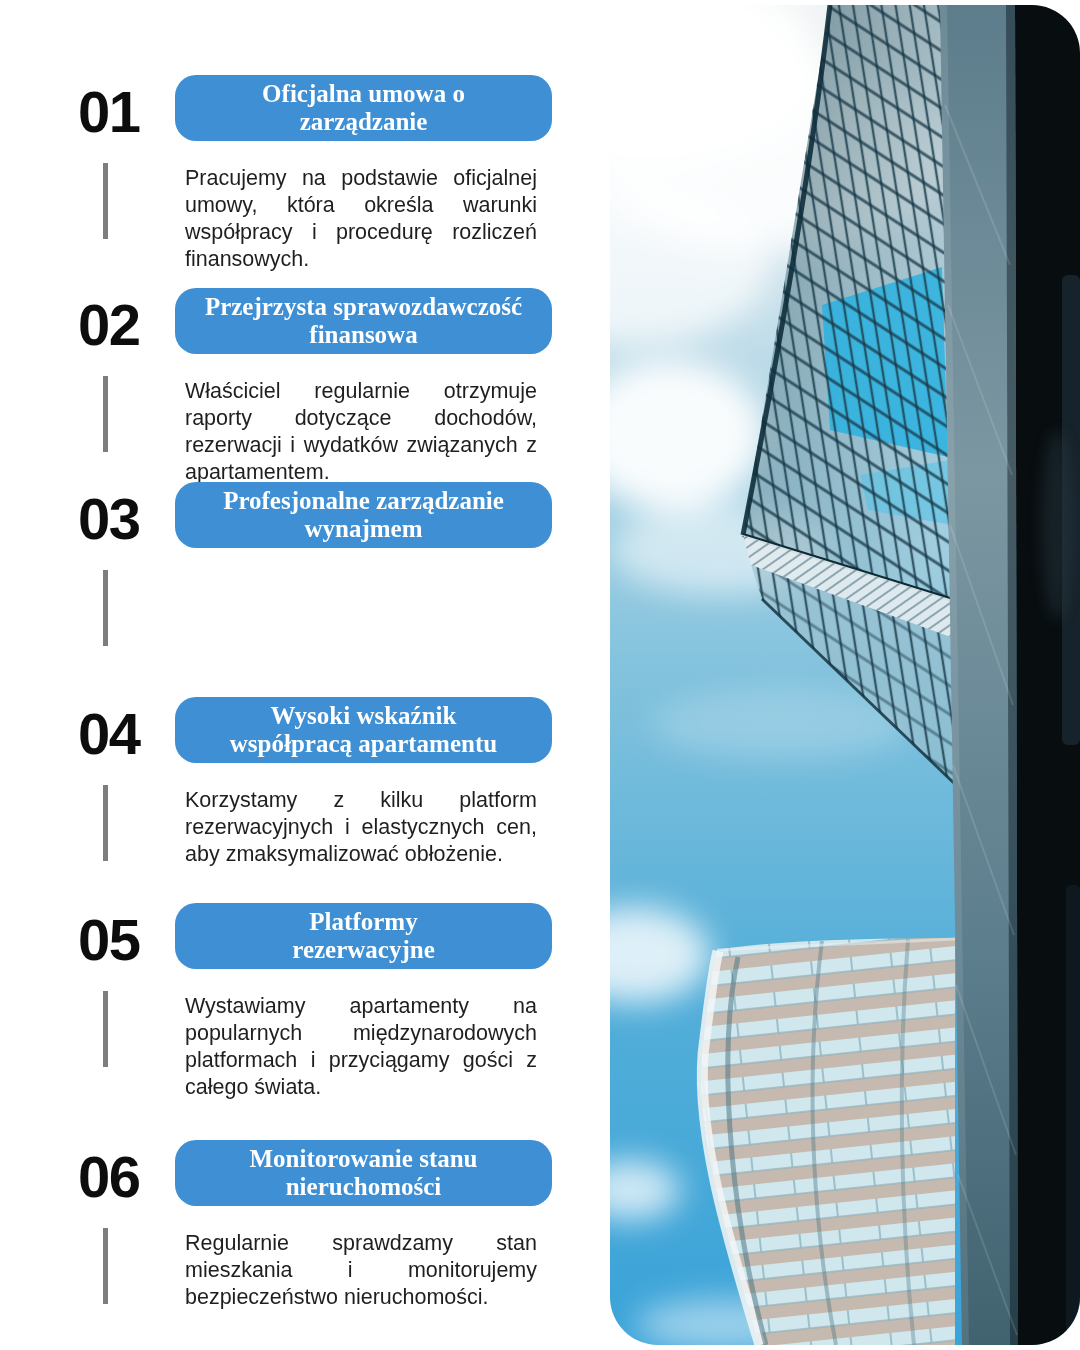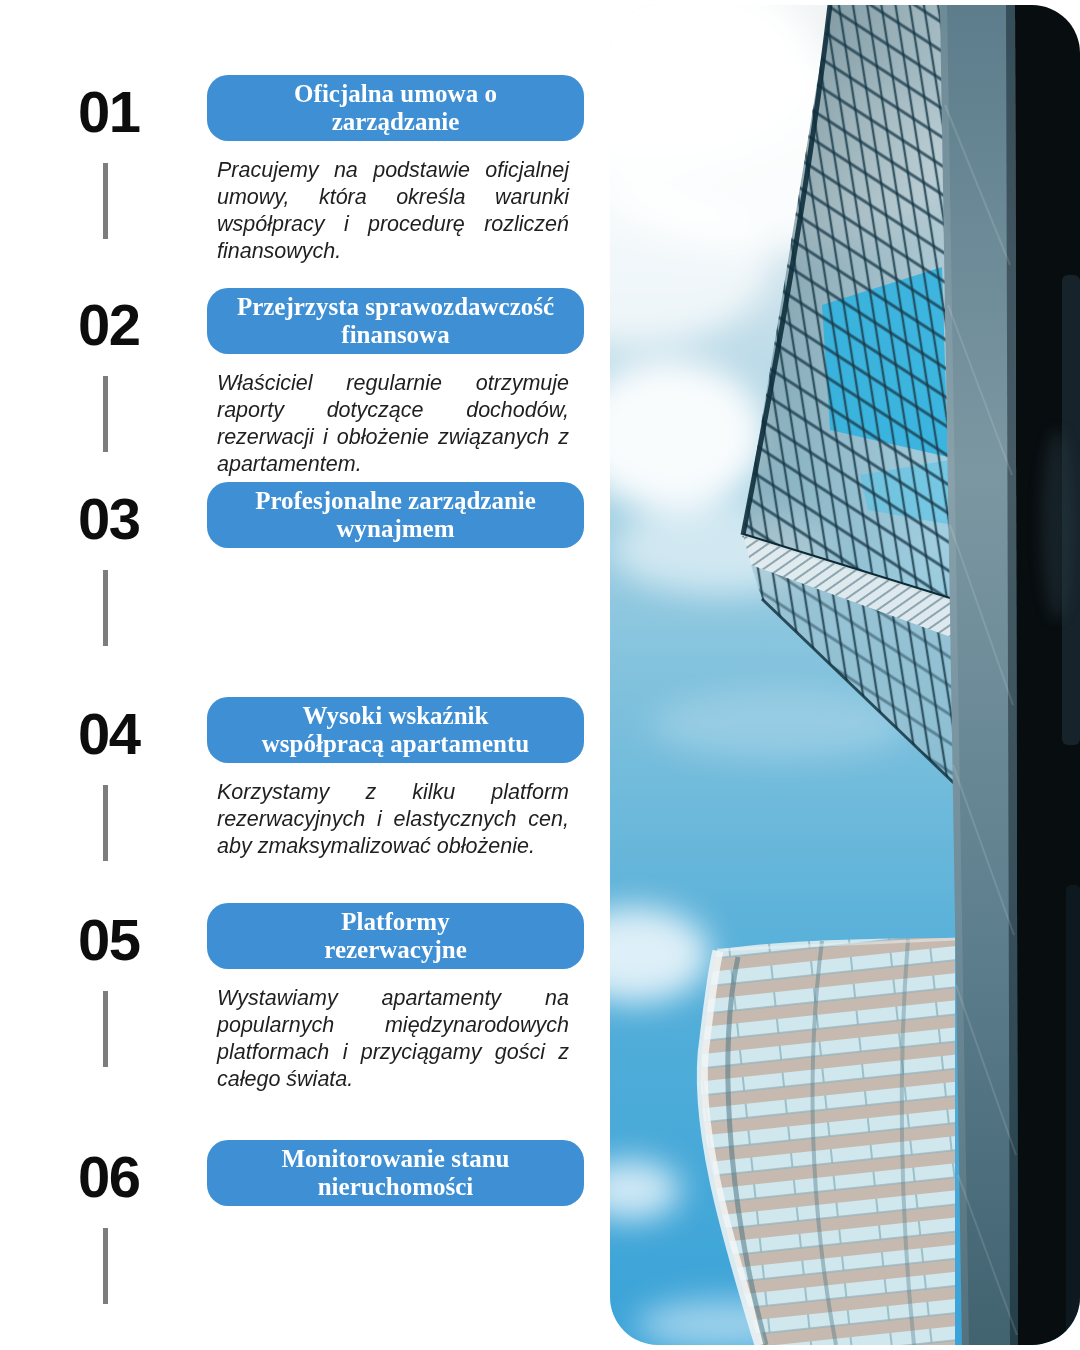--- a/index.html
+++ b/index.html
@@ -1,33 +1,33 @@
 <!DOCTYPE html>
 <html style="--accent: #3E8FD3; --number: #0d0d0d; --divider: #7d7d7d; --body-text: #1f1f1f; --background: #ffffff; --photo-sky-top: #f1f4f5; --photo-sky-bottom: #3aa3d8; --photo-pillar: #7b97a2; --photo-shadow: #080d10;"><head>
 <meta charset="utf-8">
 <style>
   html,body{margin:0;padding:0;}
   body{font-family:"Liberation Sans",sans-serif;}
   .stage{position:relative;width:1080px;height:1350px;background:var(--background,#ffffff);overflow:hidden;}
 
-  .item{position:absolute;left:78px;display:flex;gap:32px;}
+  .item{position:absolute;left:78px;display:flex;}
   .i1{top:75px}.i2{top:288px}.i3{top:482px}.i4{top:697px}.i5{top:903px}.i6{top:1140px}
 
   .numcol{flex:0 0 97px;width:97px;}
   .num{font-size:58px;font-weight:800;letter-spacing:-1.5px;line-height:1;margin-top:8px;
        color:var(--number,#0d0d0d);}
   .vline{width:5px;height:76px;background:var(--divider,#7d7d7d);margin:22px 0 0 25px;}
 
   .content{width:377px;}
   .badge{background:var(--accent,#3E8FD3);border-radius:21px;min-height:58px;box-sizing:border-box;
          display:flex;align-items:flex-start;justify-content:center;padding:5px 28px;}
   .badge span{font-family:"Liberation Serif",serif;font-weight:700;font-size:25px;line-height:1.12;
               color:#ffffff;text-align:center;white-space:pre-line;}
-  .desc{width:352px;margin:16px 0 0 10px;font-size:21.5px;line-height:1.26;
-        color:var(--body-text,#1f1f1f);text-align:justify;font-style:italic;}
+  .desc{width:352px;margin:24px 0 0 10px;font-size:21.5px;line-height:1.26;
+        color:var(--body-text,#1f1f1f);text-align:justify;}
 
   .photo{position:absolute;left:610px;top:5px;width:470px;height:1340px;border-radius:48px;overflow:hidden;}
   .photo svg{display:block;}
 </style>
 </head>
 <body>
 
 <div class="stage">
 
   <div class="item i1">
@@ -47,21 +47,21 @@
   <div class="item i2">
     <div class="numcol">
       <div class="num">02</div>
       <div class="vline"></div>
     </div>
     <div class="content">
       <div class="badge">
         <span>Przejrzysta sprawozdawczość
 finansowa</span>
       </div>
-      <p class="desc">Właściciel regularnie otrzymuje raporty dotyczące dochodów, rezerwacji i obłożenie związanych z apartamentem.</p>
+      <p class="desc">Właściciel regularnie otrzymuje raporty dotyczące dochodów, rezerwacji i wydatków związanych z apartamentem.</p>
     </div>
   </div>
 
   <div class="item i3">
     <div class="numcol">
       <div class="num">03</div>
       <div class="vline"></div>
     </div>
     <div class="content">
       <div class="badge">
@@ -102,20 +102,21 @@
   <div class="item i6">
     <div class="numcol">
       <div class="num">06</div>
       <div class="vline"></div>
     </div>
     <div class="content">
       <div class="badge">
         <span>Monitorowanie stanu
 nieruchomości</span>
       </div>
+      <p class="desc">Regularnie sprawdzamy stan mieszkania i monitorujemy bezpieczeństwo nieruchomości.</p>
     </div>
   </div>
 
   <div class="photo">
     <svg width="470" height="1340" viewBox="0 0 470 1340" xmlns="http://www.w3.org/2000/svg">
       <defs>
         <linearGradient id="sg" x1="0" y1="0" x2="0" y2="1">
           <stop offset="0" style="stop-color:var(--photo-sky-top,#f1f4f5)"></stop>
           <stop offset="0.13" stop-color="#e2ecf1"></stop>
           <stop offset="0.30" stop-color="#b3d7e6"></stop>

